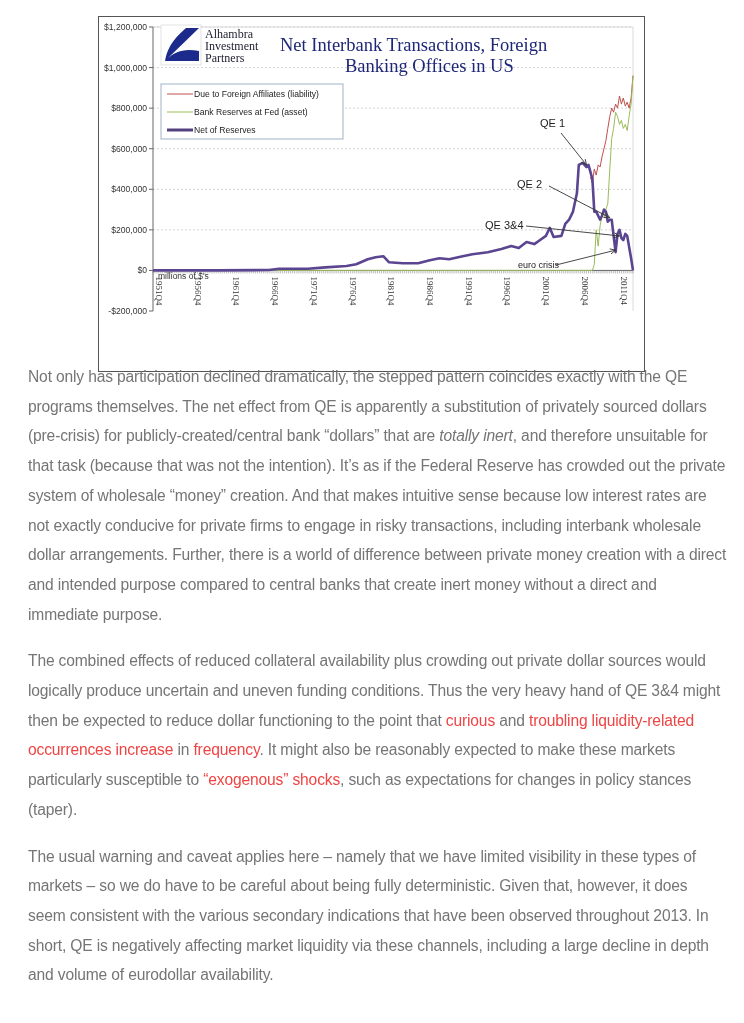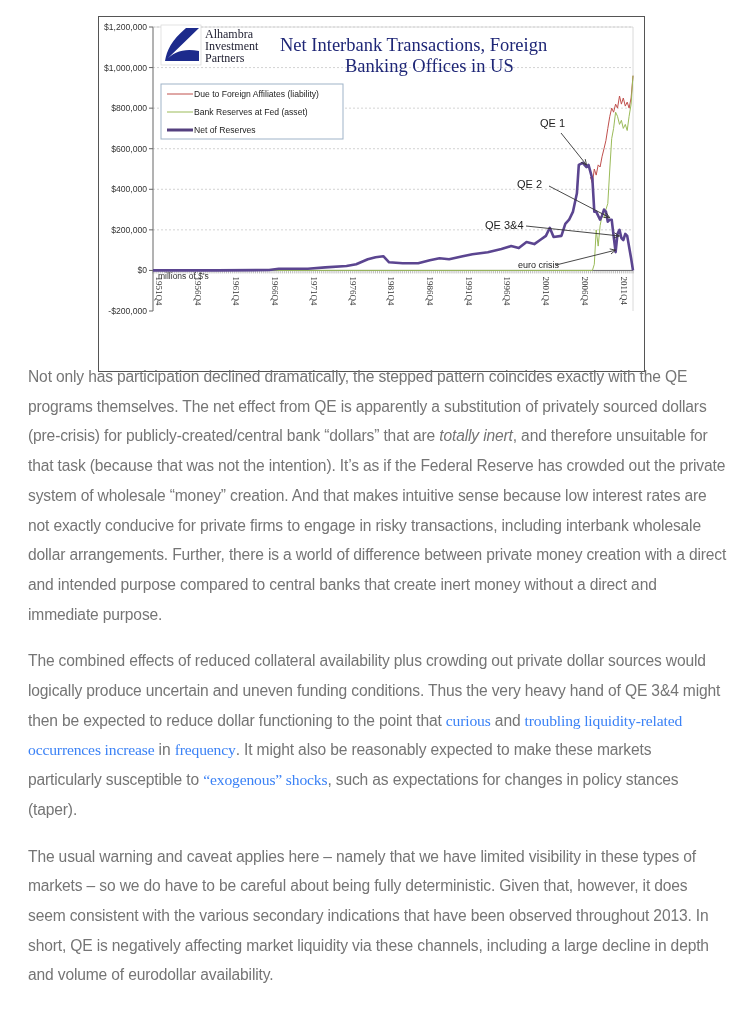--- a/index.html
+++ b/index.html
@@ -1,21 +1,21 @@
 <!DOCTYPE html>
 <html><head>
 <meta charset="utf-8">
 <style>
   html, body { margin: 0; padding: 0; background: #ffffff; }
   body { width: 744px; height: 1023px; overflow: hidden; position: relative; font-family: "Liberation Sans", sans-serif; }
   .chart-frame { position: absolute; left: 98px; top: 16px; width: 547px; height: 356px; border: 1.5px solid #555; box-sizing: border-box; background: #fff; }
   .chart-svg { position: absolute; left: 0; top: 0; }
   .article { position: absolute; left: 28px; top: 362px; width: 700px; color: #757575; font-size: 15.6px; line-height: 29.7px; letter-spacing: -0.15px; font-family: "Liberation Sans", sans-serif; }
   .article p { margin: 0 0 17px 0; }
-  .article a { color: #3b82f6; text-decoration: none; font-family: Liberation Serif, serif; }
+  .article a { color: #ef4444; text-decoration: none; }
   .article em { font-style: italic; }
 </style>
 </head>
 <body>
 
 <div class="chart-frame">
   <svg class="chart-svg" id="chart" width="547" height="312" xmlns="http://www.w3.org/2000/svg">
     <g id="grid-layer">
         <line x1="54" x2="534" y1="10" y2="10" stroke="#c8c8c8" stroke-width="0.8" stroke-dasharray="2,2"></line>
         <line x1="54" x2="534" y1="50.571428571428584" y2="50.571428571428584" stroke="#c8c8c8" stroke-width="0.8" stroke-dasharray="2,2"></line>

